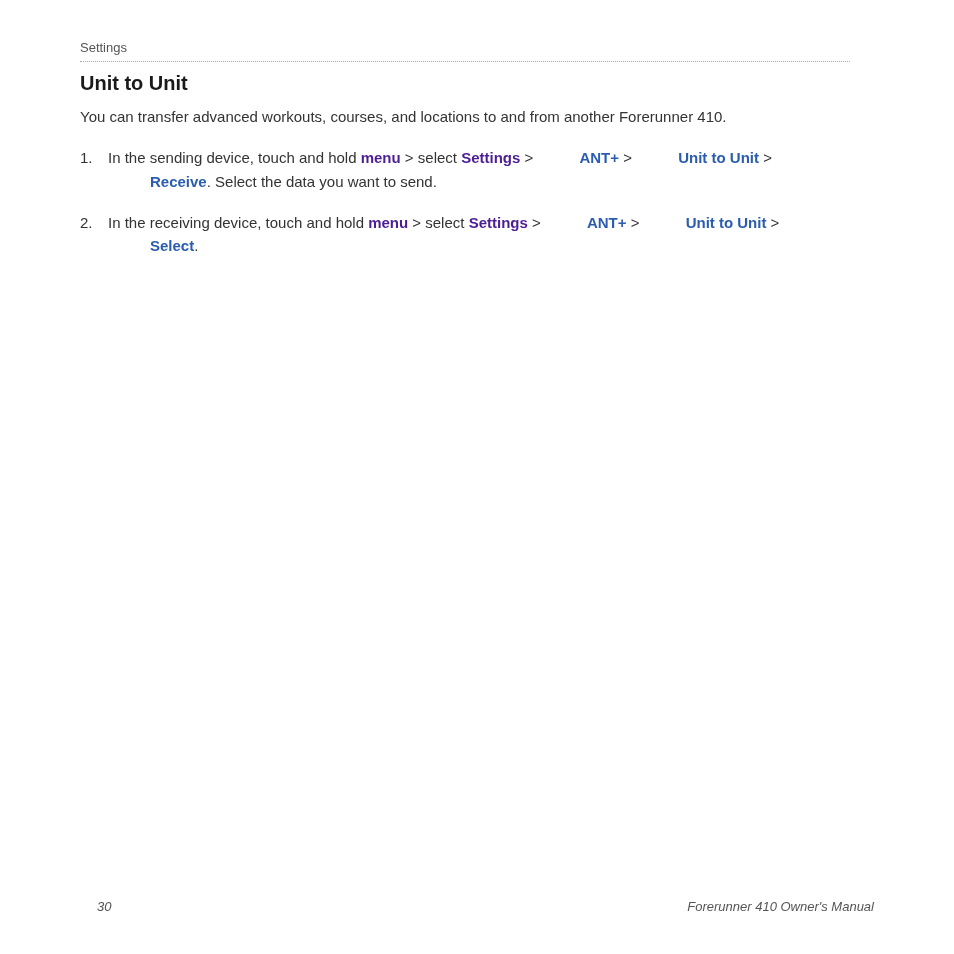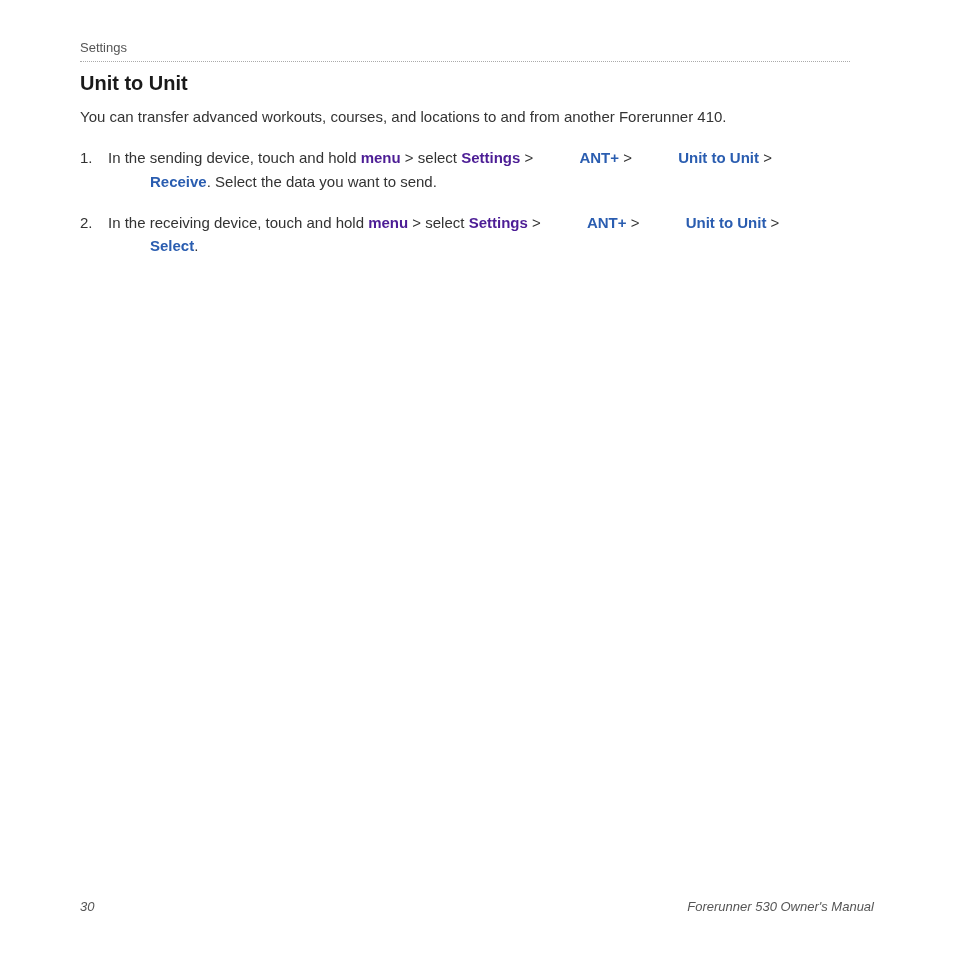--- a/index.html
+++ b/index.html
@@ -101,20 +101,21 @@
       right: 80px;
       display: flex;
       justify-content: space-between;
       align-items: center;
     }
 
     .page-number {
       font-size: 13px;
       font-style: italic;
       color: #555555;
+      margin-left: 17px;
     }
 
     .manual-title {
       font-size: 13px;
       font-style: italic;
       color: #555555;
     }
   </style>
 </head>
 <body>
@@ -141,16 +142,16 @@
       <span class="step-content">
         In the receiving device, touch and hold <span class="bold-text">menu</span> &gt; select <span class="bold-text">Settings</span> &gt; <span class="blue-bold">ANT+</span> &gt; <span class="blue-bold">Unit to Unit</span> &gt; <span class="blue-bold">Select</span>.
       </span>
     </li>
 
   </ol>
 
 
   <div class="page-footer">
     <span class="page-number">30</span>
-    <span class="manual-title">Forerunner 530 Owner's Manual</span>
+    <span class="manual-title">Forerunner 410 Owner's Manual</span>
   </div>
 
 </div>
 
 </body></html>

